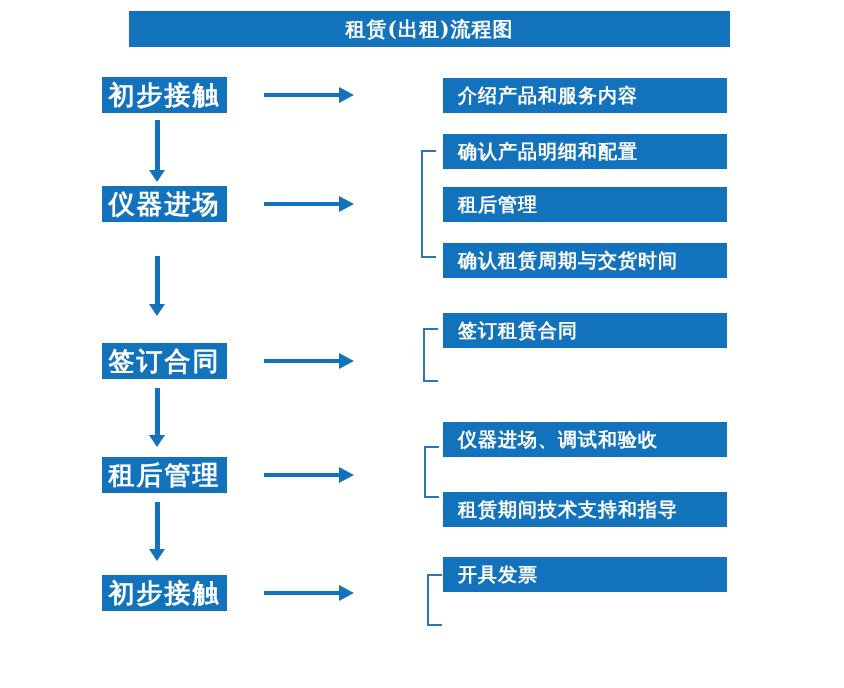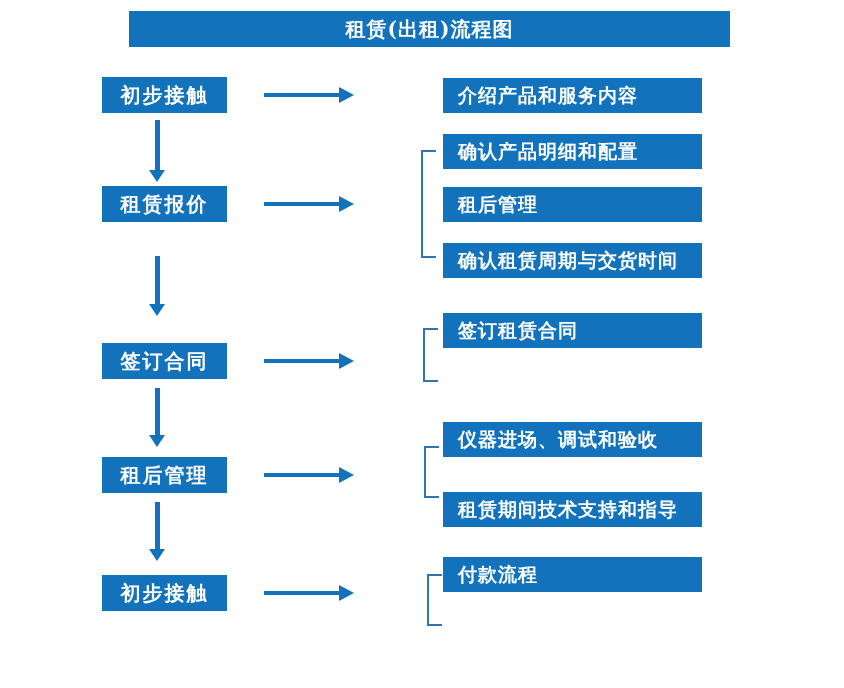--- a/index.html
+++ b/index.html
@@ -34,31 +34,31 @@
     letter-spacing: 1px;
     margin-left: 28px;
   }
 
   .stage-box {
     position: absolute;
     left: 102px;
     width: 125px; height: 36px;
     background: var(--box-fill);
     color: var(--box-text);
-    font-size: 20px;
+    font-size: 26px;
     font-weight: bold;
     line-height: 36px;
     text-align: center;
     letter-spacing: 2px;
   }
 
   .output-box {
     position: absolute;
     left: 443px;
-    width: 259px; height: 35px;
+    width: 284px; height: 35px;
     background: var(--box-fill);
     color: var(--box-text);
     font-size: 19px;
     font-weight: bold;
     line-height: 35px;
     padding-left: 15px;
     letter-spacing: 1px;
     white-space: nowrap;
   }
 
@@ -102,21 +102,21 @@
   }
 </style>
 </head>
 <body>
 
 <div class="canvas">
 
   <div class="title-bar">租赁(出租)流程图</div>
 
   <div class="stage-box" style="top:77px">初步接触</div>
-  <div class="stage-box" style="top:186px">租赁报价</div>
+  <div class="stage-box" style="top:186px">仪器进场</div>
   <div class="stage-box" style="top:343px">签订合同</div>
   <div class="stage-box" style="top:457px">租后管理</div>
   <div class="stage-box" style="top:575px">初步接触</div>
 
   <div class="v-arrow" style="top:120px;height:62px">
     <div class="shaft" style="height:50px"></div>
     <div class="head" style="top:50px"></div>
   </div>
   <div class="v-arrow" style="top:256px;height:60px">
     <div class="shaft" style="height:48px"></div>
@@ -161,15 +161,15 @@
 
   <div class="output-box" style="top:134px">确认产品明细和配置</div>
   <div class="output-box" style="top:187px">租后管理</div>
   <div class="output-box" style="top:243px">确认租赁周期与交货时间</div>
 
   <div class="output-box" style="top:313px">签订租赁合同</div>
 
   <div class="output-box" style="top:422px">仪器进场、调试和验收</div>
   <div class="output-box" style="top:492px">租赁期间技术支持和指导</div>
 
-  <div class="output-box" style="top:557px">付款流程</div>
+  <div class="output-box" style="top:557px">开具发票</div>
 
 </div>
 
 </body></html>

